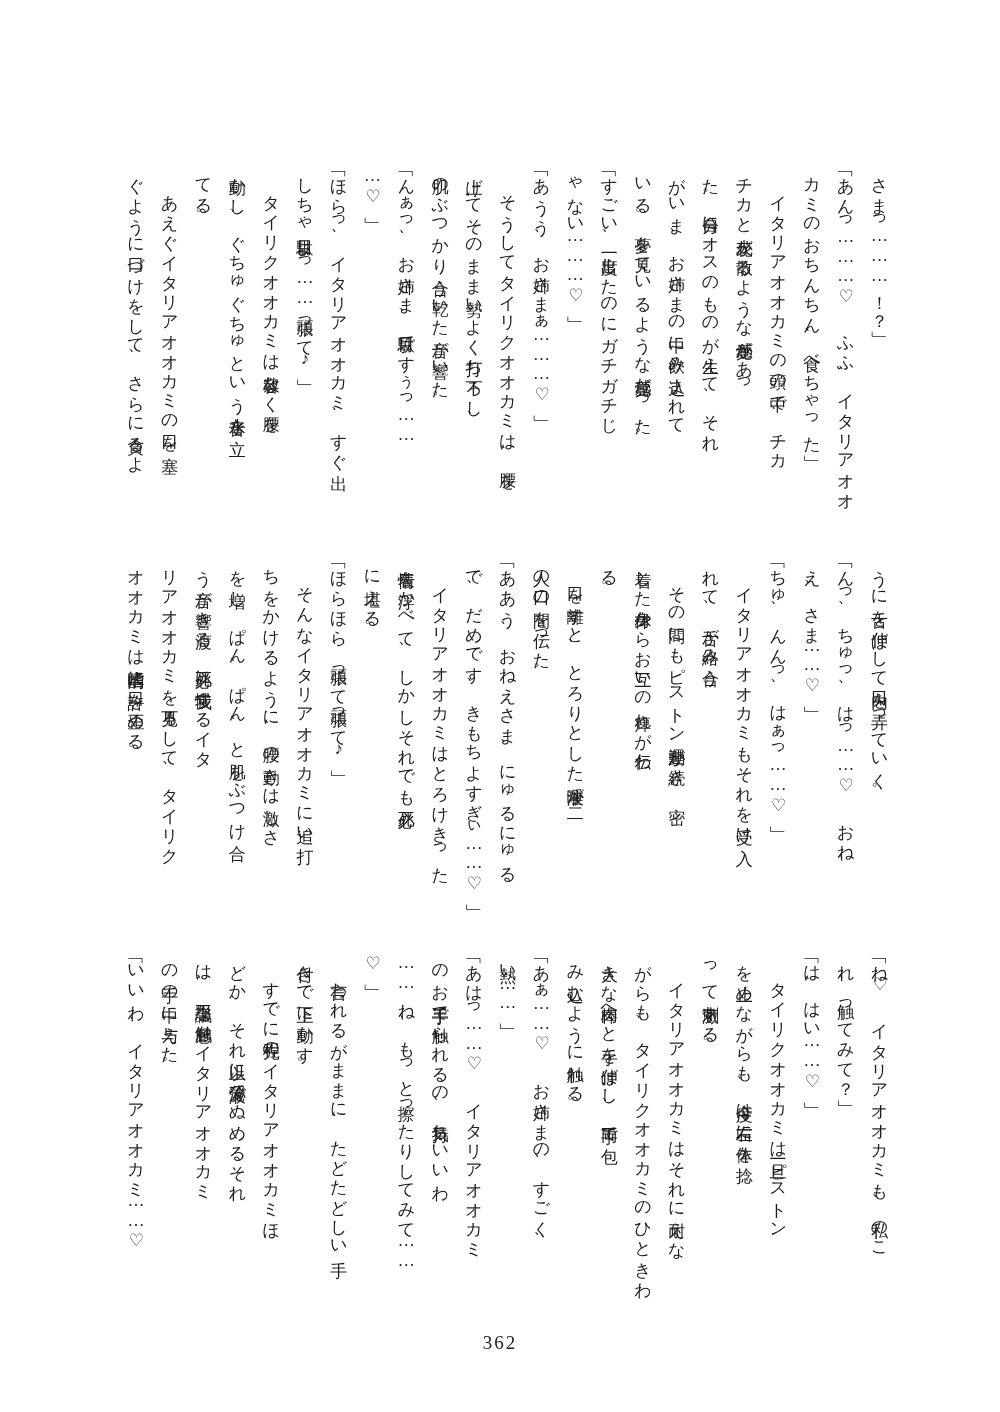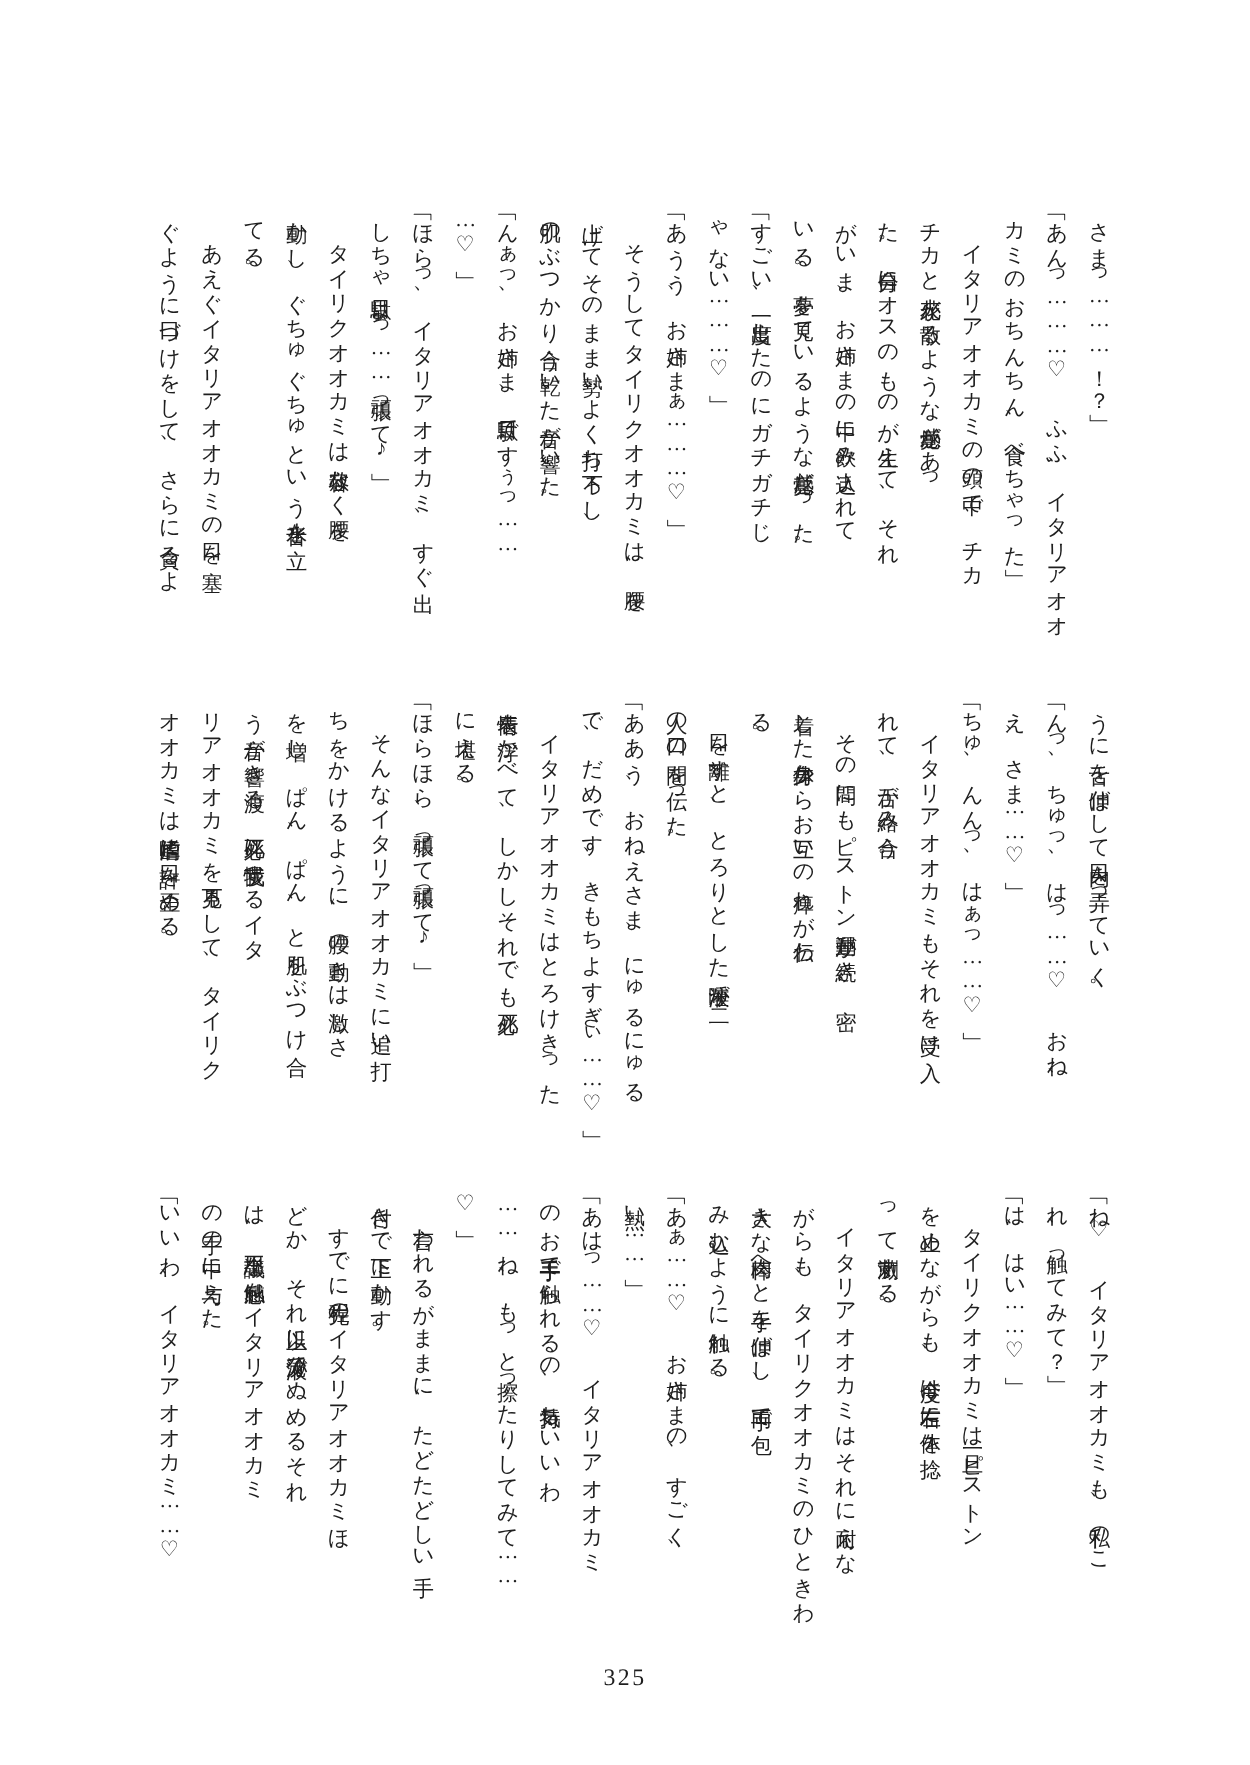--- a/index.html
+++ b/index.html
@@ -113,14 +113,14 @@
       <div class="vcol">……ね、もっと擦ったりしてみて……</div>
       <div class="vcol">♡」</div>
       <div class="vcol indent">言われるがままに、たどたどしい手</div>
       <div class="vcol">付きで上下に動かす。</div>
       <div class="vcol indent">すでに先程のイタリアオオカミほ</div>
       <div class="vcol">どか、それ以上に分泌液でぬめるそれ</div>
       <div class="vcol">は、不思議な感触をイタリアオオカミ</div>
       <div class="vcol">の手の中に与えた。</div>
       <div class="vcol">「いいわ、イタリアオオカミ……♡</div>
     </section>
-  <div class="page-number">325</div>
+  <div class="page-number">362</div>
 </div>
 
 </body></html>

